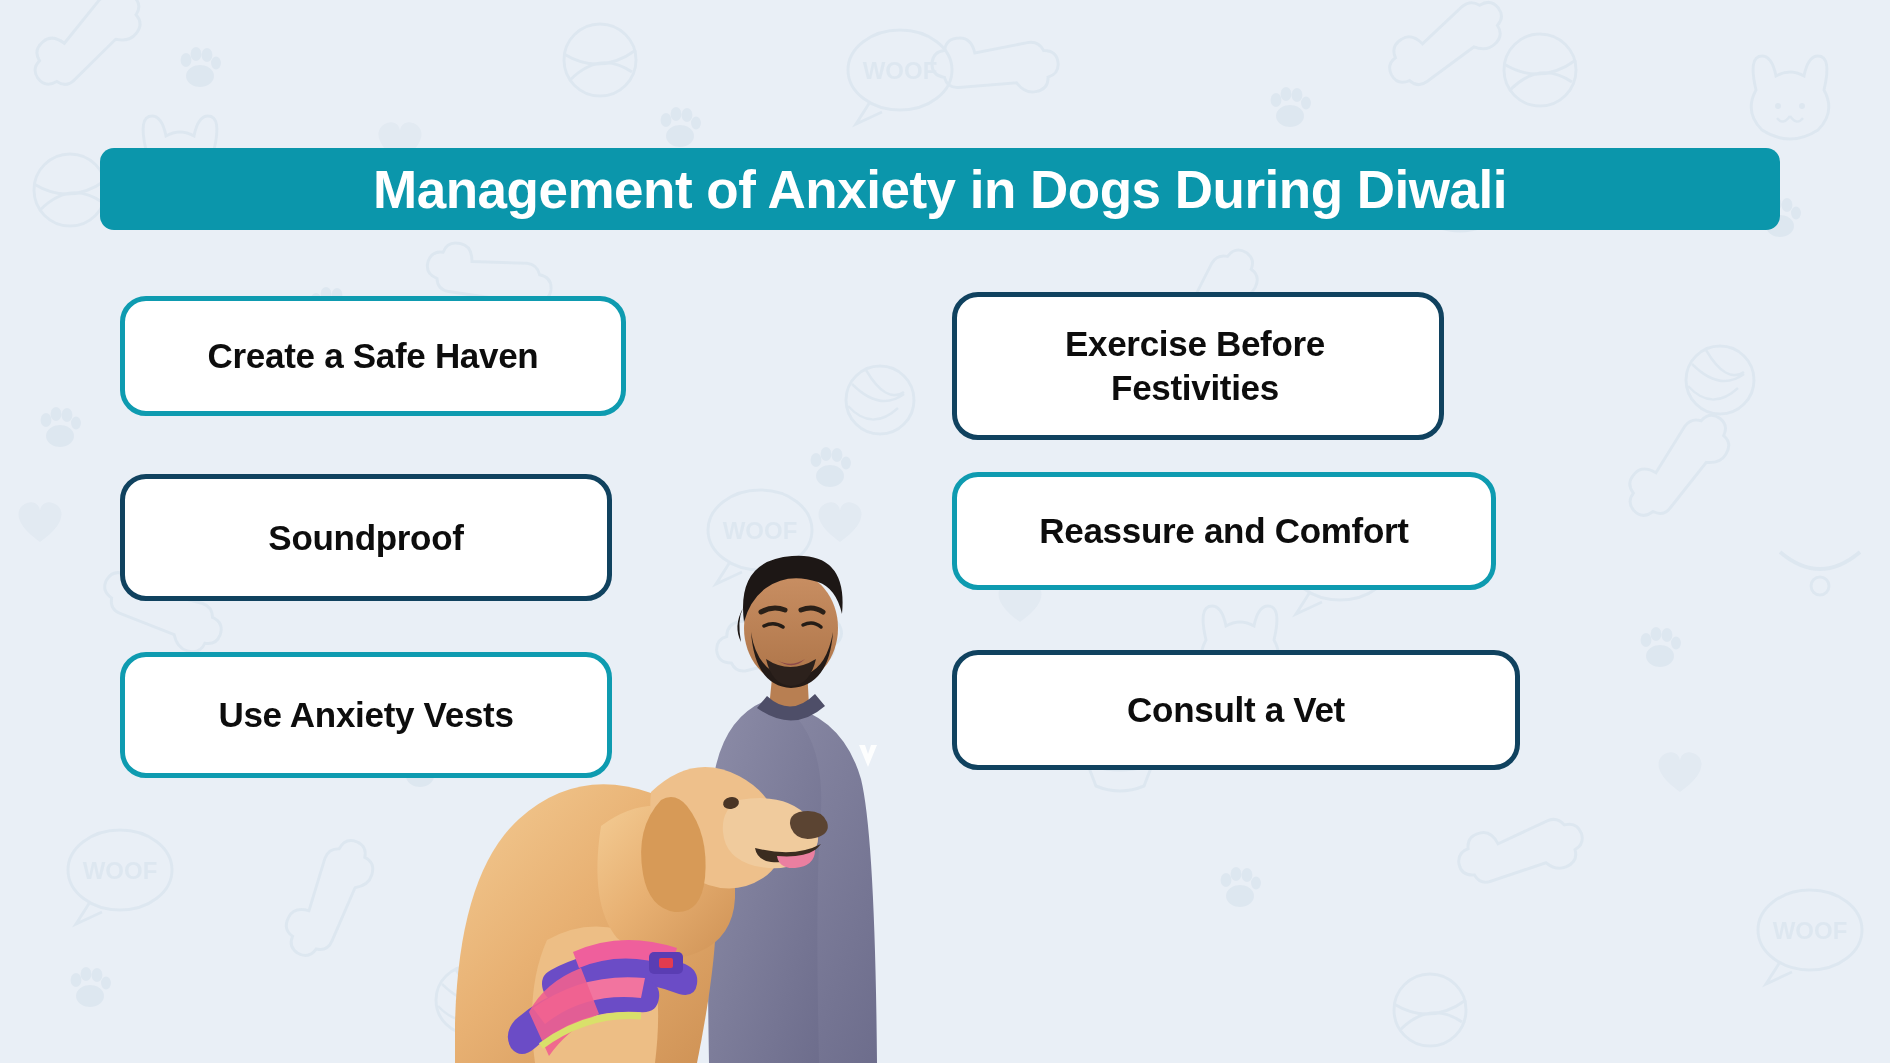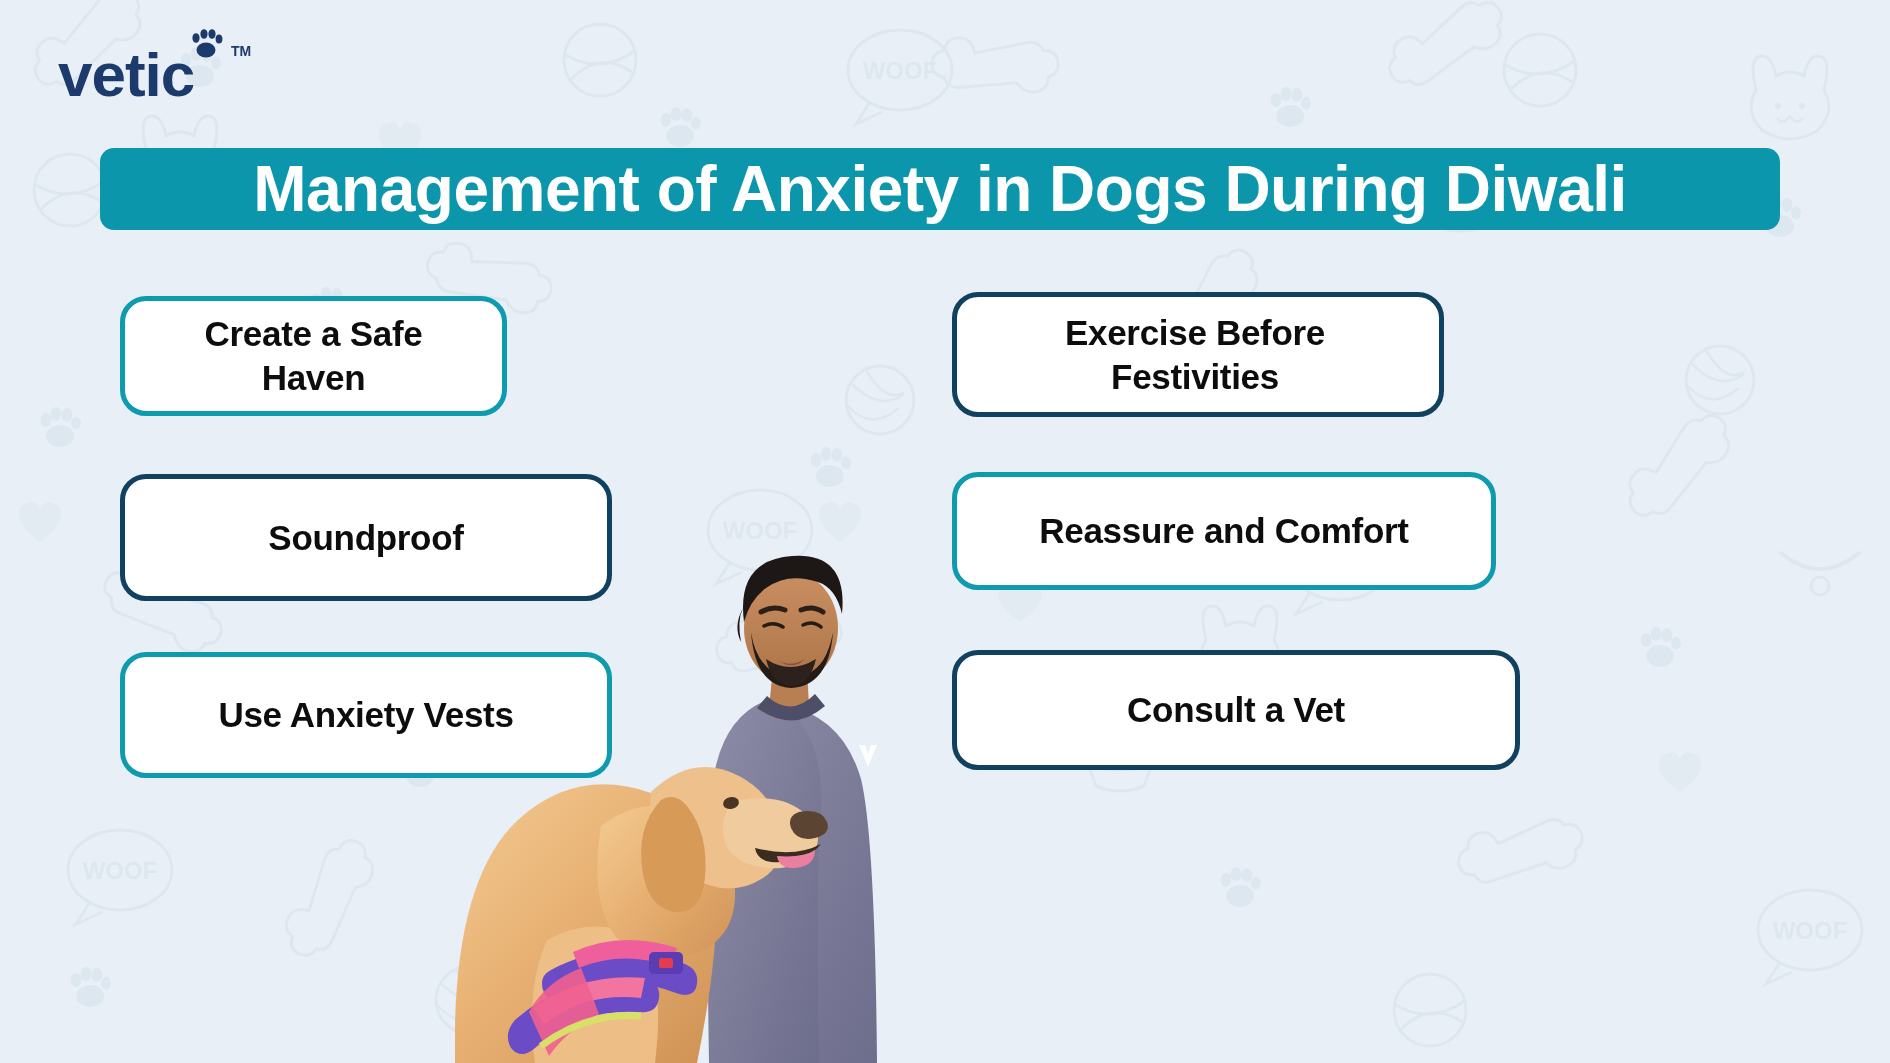--- a/index.html
+++ b/index.html
@@ -35,21 +35,21 @@
   #title-banner {
     position: absolute;
     left: 100px; top: 148px;
     width: 1680px; height: 82px;
     background: #0b96ab;
     border-radius: 14px;
     display: flex; align-items: center; justify-content: center;
   }
   #title-text {
     color: #ffffff;
-    font-size: 64px;
+    font-size: 53px;
     font-weight: bold;
     letter-spacing: -0.5px;
     white-space: nowrap;
     line-height: 1;
   }
 
   
   #photo {
     position: absolute;
     left: 455px; top: 500px;
@@ -73,22 +73,22 @@
   .card-label {
     color: #0d0d0d;
     font-size: 35px;
     font-weight: bold;
     line-height: 1.25;
     letter-spacing: -0.3px;
   }
   .accent-teal { border: 5px solid #0e9bb0; }
   .accent-navy { border: 5px solid #10425f; }
 
-  #card-0 { left: 120px;  top: 296px; width: 387px; height: 120px; }
-  #card-1 { left: 952px;  top: 292px; width: 492px; height: 125px; padding-left: 22px; }
+  #card-0 { left: 120px;  top: 296px; width: 506px; height: 120px; }
+  #card-1 { left: 952px;  top: 292px; width: 492px; height: 148px; padding-left: 22px; }
   #card-2 { left: 120px;  top: 474px; width: 492px; height: 127px; }
   #card-3 { left: 952px;  top: 472px; width: 544px; height: 118px; }
   #card-4 { left: 120px;  top: 652px; width: 492px; height: 126px; }
   #card-5 { left: 952px;  top: 650px; width: 568px; height: 120px; }
 </style>
 </head>
 <body>
 
 <div id="stage">
 
@@ -192,34 +192,20 @@
     <use href="#collar" x="1000" y="520"></use>
     <use href="#collar" x="1820" y="560"></use>
     <use href="#collar" x="560" y="690"></use>
 
     <use href="#dogface" x="180" y="160"></use>
     <use href="#dogface" x="1240" y="650"></use>
     <use href="#dogface" x="640" y="930"></use>
     <use href="#dogface" x="1790" y="100"></use>
   </svg>
 
-  <div id="logo">
-    <svg width="210" height="80" viewBox="0 0 210 80" aria-hidden="true">
-
-      <g fill="#1c3a6b">
-        <ellipse cx="148" cy="22" rx="9.5" ry="7.5"></ellipse>
-        <ellipse cx="138" cy="10" rx="3.6" ry="4.8"></ellipse>
-        <ellipse cx="146" cy="6" rx="3.6" ry="4.8"></ellipse>
-        <ellipse cx="154" cy="6" rx="3.6" ry="4.8"></ellipse>
-        <ellipse cx="161" cy="11" rx="3.4" ry="4.5"></ellipse>
-      </g>
-      <text x="0" y="68" font-family="Liberation Sans, sans-serif" font-size="62" font-weight="bold" fill="#1c3a6b" letter-spacing="-1">vetic</text>
-      <text x="173" y="28" font-family="Liberation Sans, sans-serif" font-size="14" font-weight="bold" fill="#1c3a6b">TM</text>
-    </svg>
-  </div>
 
   <div id="title-banner">
     <div id="title-text">Management of Anxiety in Dogs During Diwali</div>
   </div>
 
   <div id="photo">
     <svg width="520" height="563" viewBox="0 0 520 563" aria-hidden="true">
       <defs>
         <linearGradient id="furG" x1="0" y1="0" x2="1" y2="1">
           <stop offset="0%" stop-color="#f3cb93"></stop>

